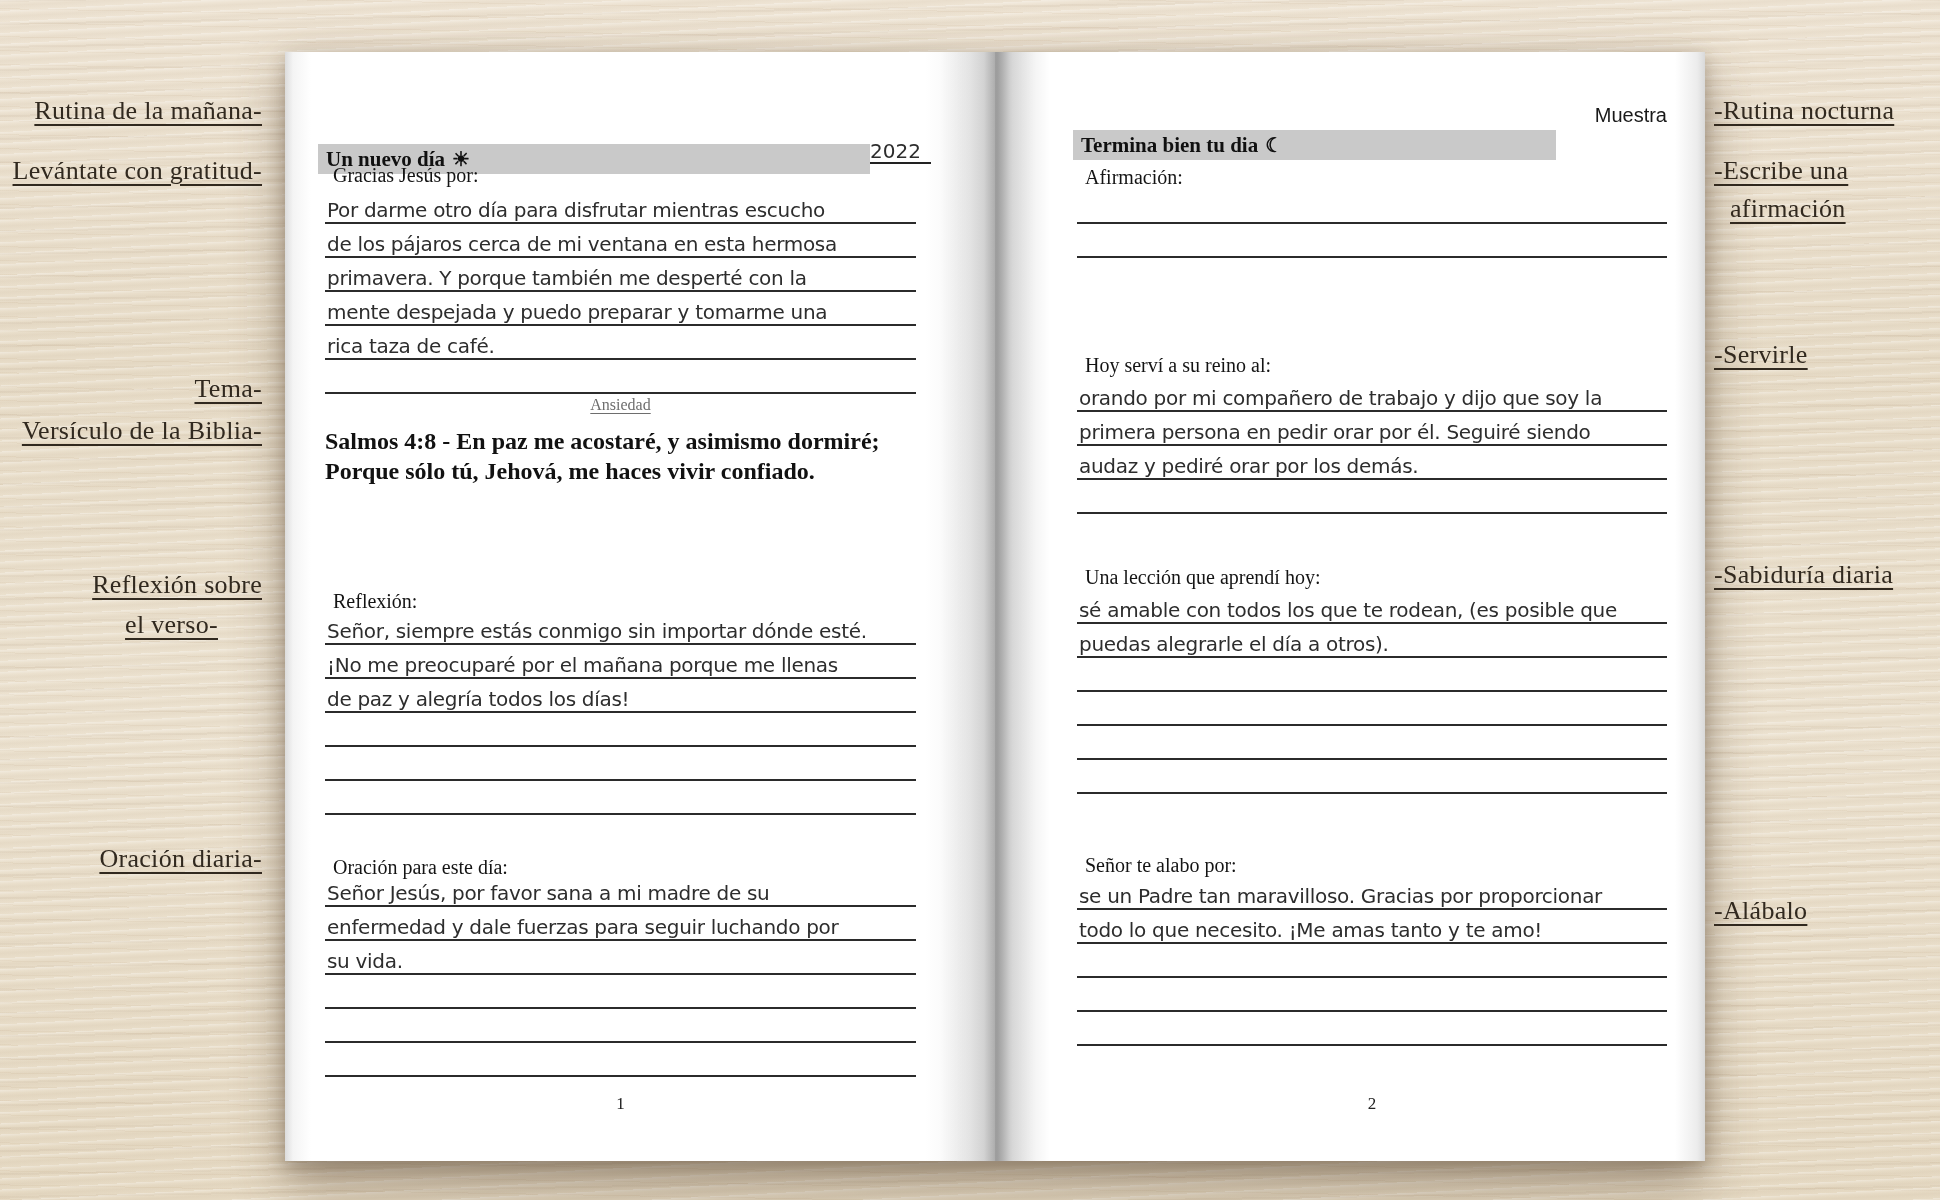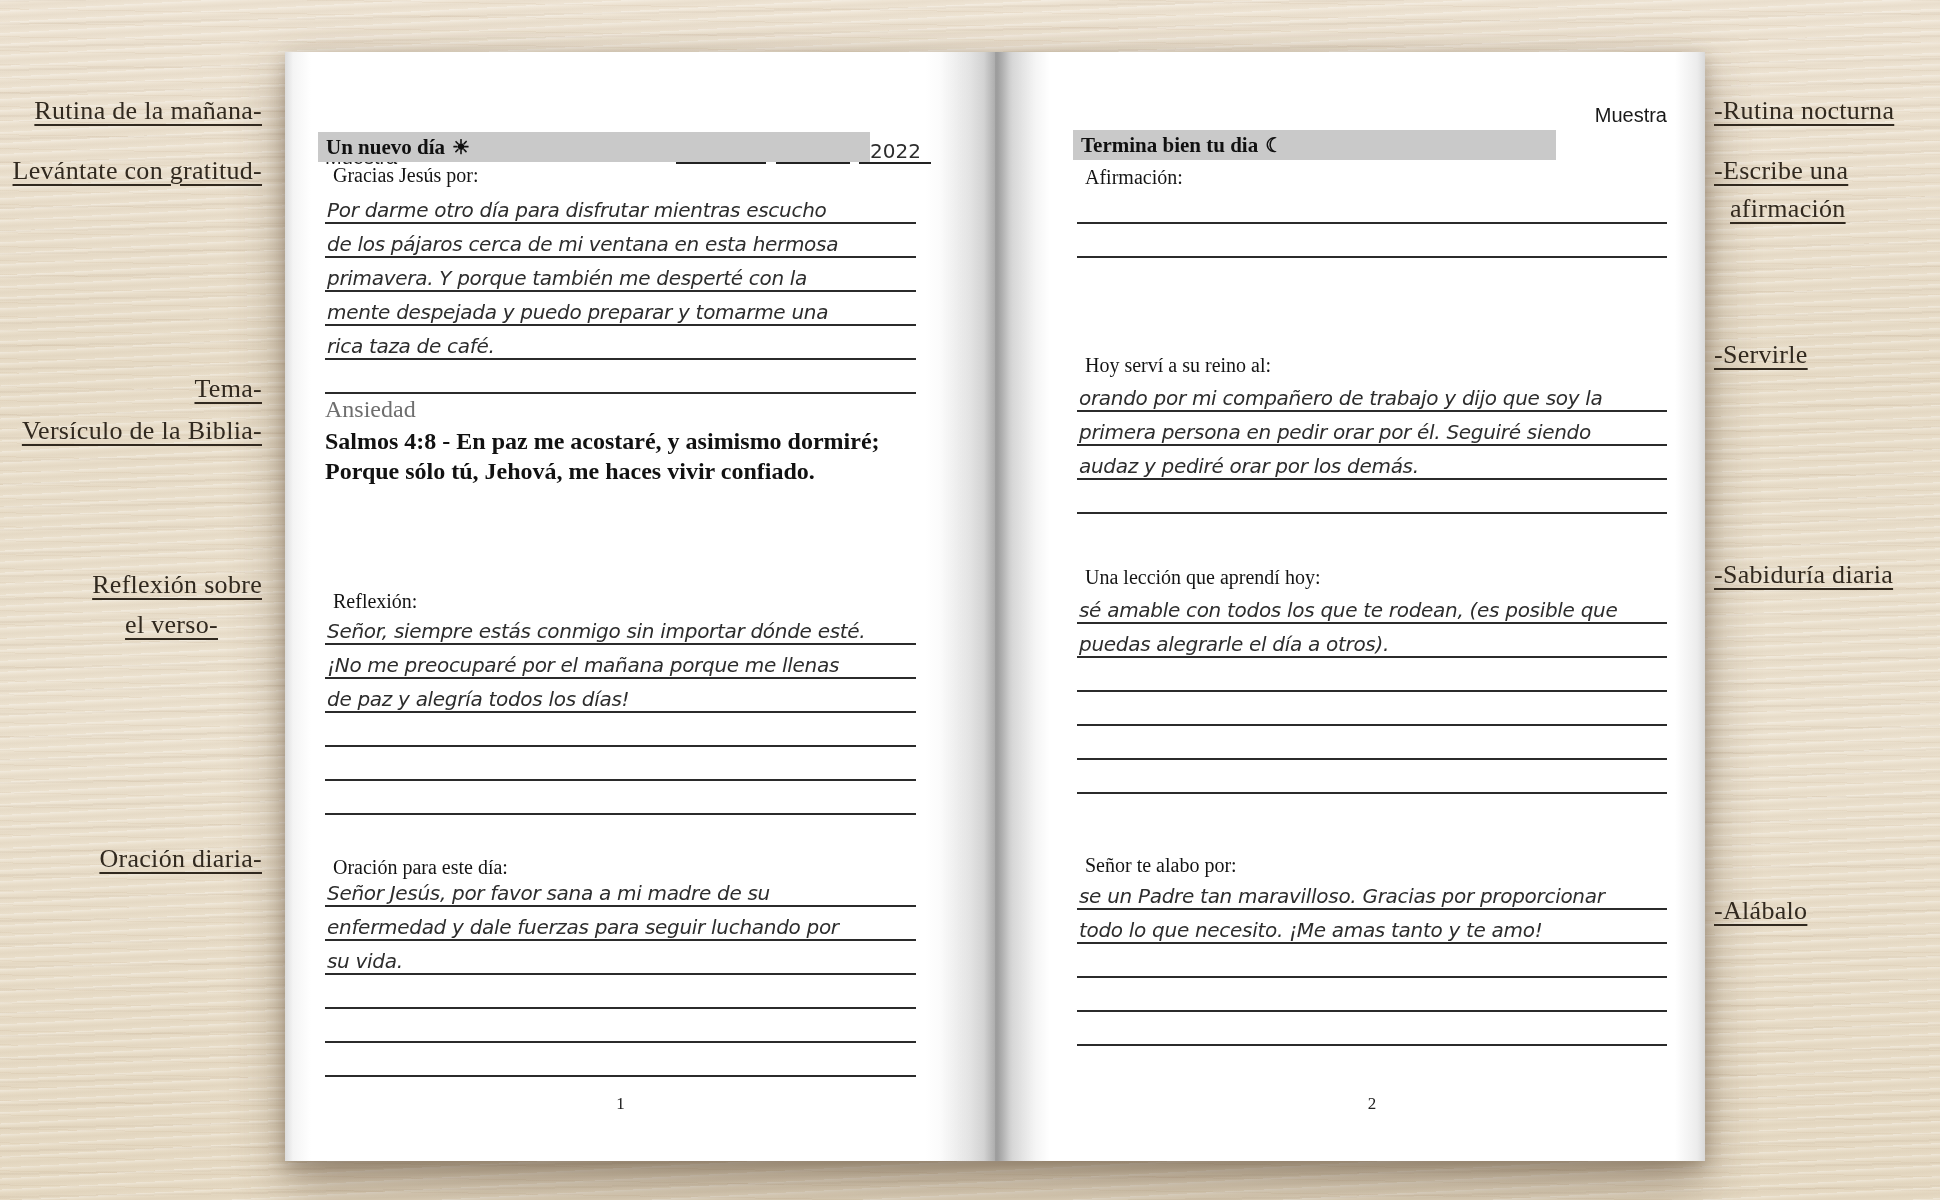--- a/index.html
+++ b/index.html
@@ -30,25 +30,25 @@
   .header-bar .icon{font-size:20px;line-height:1;}
   .date-row{position:absolute;display:flex;align-items:flex-end;font-size:20px;color:#141414;}
   .date-row .seg{display:inline-block;border-bottom:2px solid #222;text-align:center;
     font-family:"DejaVu Sans", sans-serif;font-size:20px;color:#2d2d2d;line-height:22px;}
   .date-row .sep{padding:0 2px;}
 
   .line-block{position:absolute;}
   .ruled-line{height:32px;border-bottom:2px solid #2b2b2b;display:flex;align-items:flex-end;}
   .hand, .ruled-line span{
     font-family:"DejaVu Sans", sans-serif;font-size:20px;color:#2d2d2d;
-    letter-spacing:-0.3px;white-space:nowrap;line-height:24px;padding-left:2px;font-style:italic;}
+    letter-spacing:-0.3px;white-space:nowrap;line-height:24px;padding-left:2px;}
   .affirmation-block .ruled-line:first-child{justify-content:center;}
 
-  .theme-title{position:absolute;font-size:24px;color:#6e6e6e;
-    text-underline-offset:3px;}
+  .theme-title{position:absolute;text-align:center;font-size:16px;color:#6e6e6e;
+    text-decoration:underline;text-underline-offset:3px;}
   .verse{position:absolute;font-weight:bold;font-size:24px;line-height:30px;color:#111;}
   .page-number{position:absolute;font-size:17px;color:#222;text-align:center;}
 
   .annot{position:absolute;font-family:"Liberation Serif", serif;font-size:26px;color:#31291f;
     white-space:nowrap;text-decoration:underline;text-decoration-thickness:2px;text-underline-offset:5px;letter-spacing:0.3px;}
   .annot-left{right:1678px;text-align:right;}
   .annot-right{left:1714px;text-align:left;}
 </style>
 </head>
 <body>
@@ -75,21 +75,21 @@
 
     <div class="date-row" style="left:338px;top:88px">
       <span>Fecha:</span>
       <span class="seg" style="width:90px">04</span>
       <span class="sep">/</span>
       <span class="seg" style="width:74px">06</span>
       <span class="sep">/</span>
       <span class="seg" style="width:72px">2022</span>
     </div>
 
-    <div class="header-bar" style="left:33px;top:76px;width:552px;margin-top:4px;top:76px">
+    <div class="header-bar" style="left:33px;top:76px;width:552px;margin-top:16px;top:76px">
       <span>Un nuevo día</span>
       <span class="icon">☀</span>
     </div>
 
     <div class="label" style="left:40px;top:112px">Gracias Jesús por:</div>
     <div class="line-block" style="left:40px;top:138px;width:591px">
         <div class="ruled-line">
           <span>Por darme otro día para disfrutar mientras escucho</span>
         </div>
         <div class="ruled-line">

